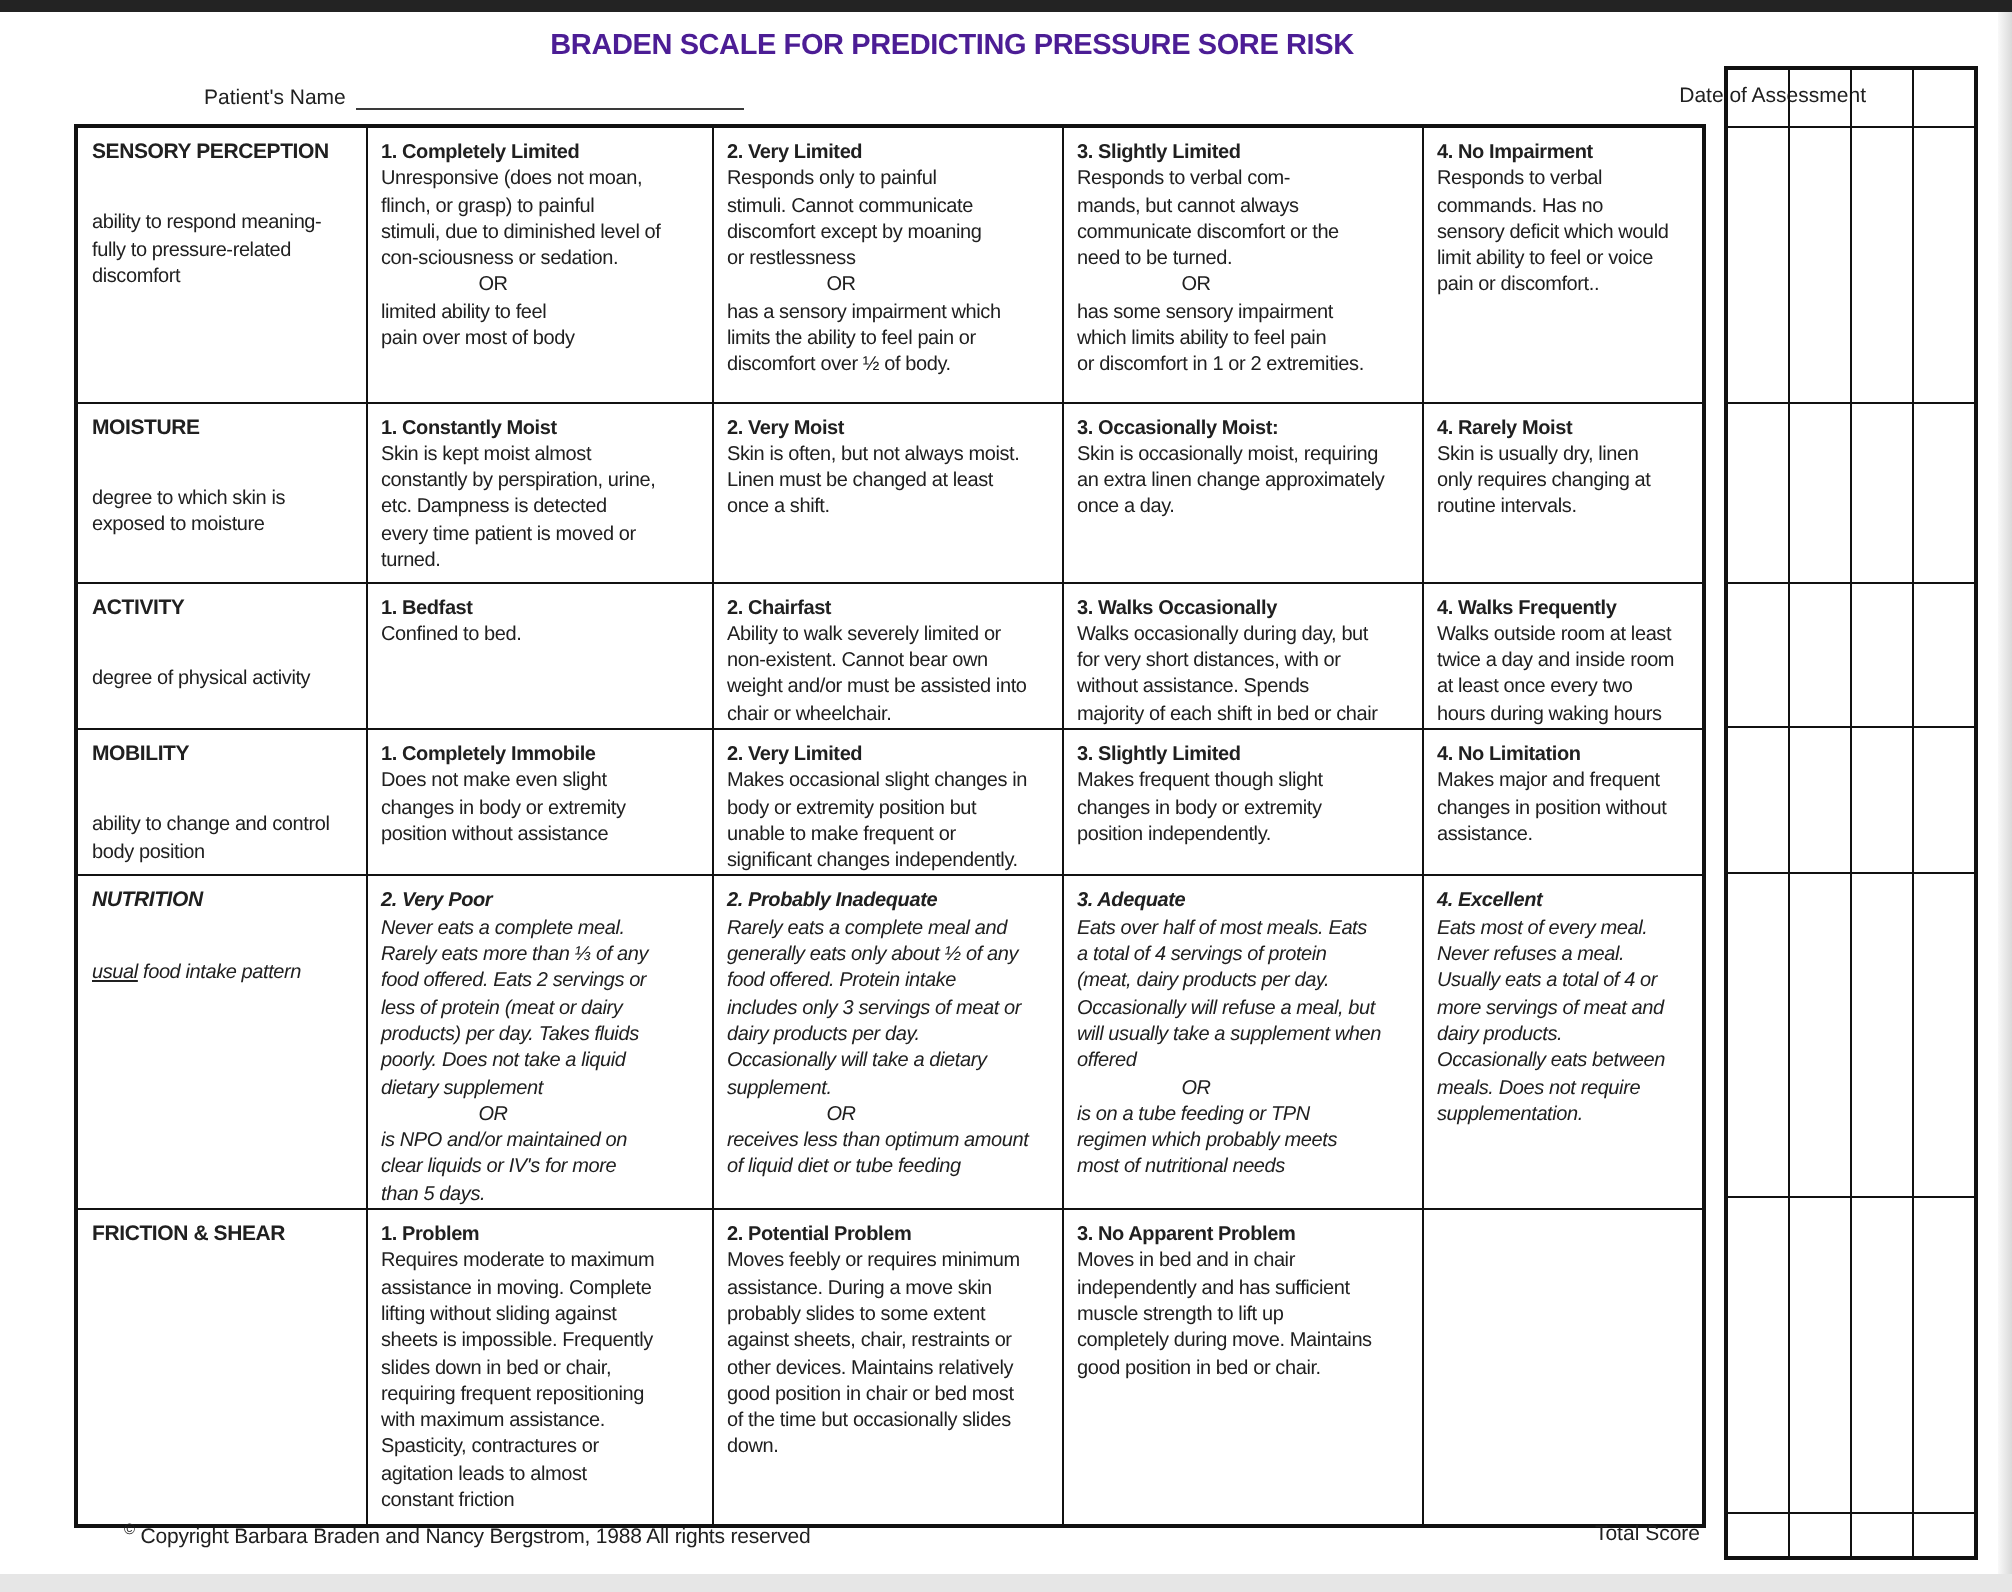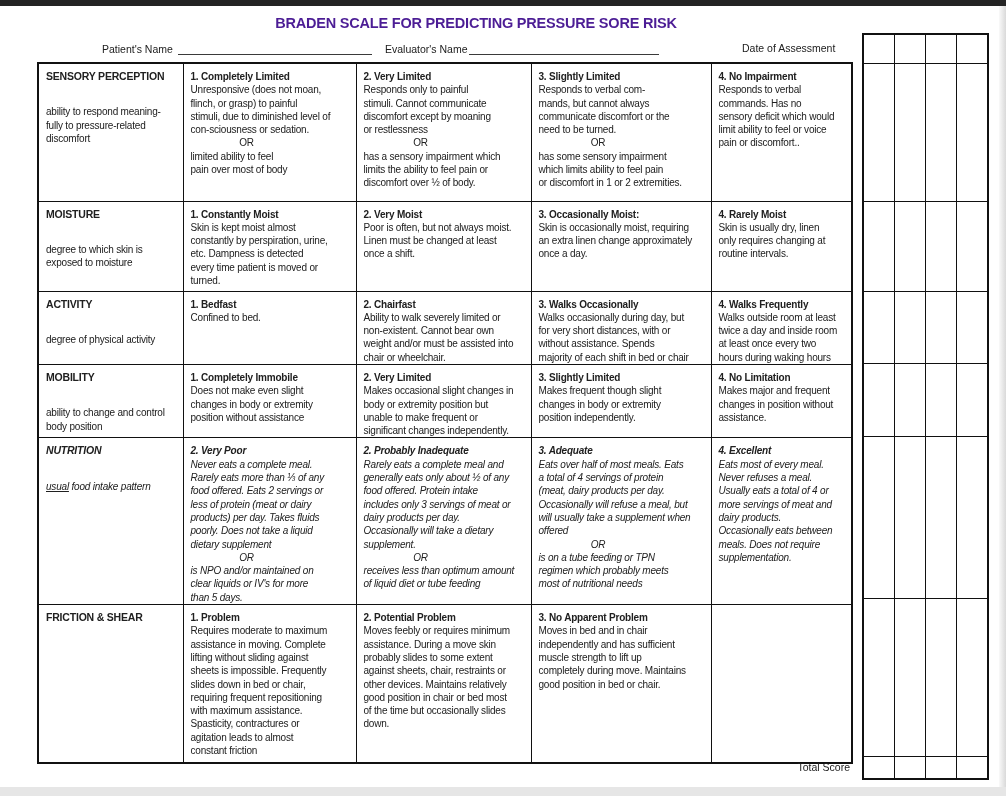--- a/index.html
+++ b/index.html
@@ -18,21 +18,21 @@
                background:linear-gradient(to right, rgba(215,215,215,0.15), #d9d9d9); }
 
   .form-title {
     position:absolute; left:45px; top:15px; width:814px; padding-left:24px;
     text-align:center; font-weight:bold; font-size:14.5px; letter-spacing:-0.2px;
     color:#4c1d95;
   }
   .hdr-field { position:absolute; top:42px; font-size:10.5px; white-space:nowrap;padding-left:40px; }
   .hdr-patient { left:62px; }
   .hdr-evaluator { left:345px; }
-  .hdr-date { left:702px; width:156px; }
+  .hdr-date { left:737px; width:156px; text-align:right; }
   .fill-line { display:inline-block; height:12px; border-bottom:1px solid #3a3a3a; vertical-align:bottom; }
   .line-patient { width:194px; margin-left:5px; }
   .line-evaluator { width:190px; margin-left:1px; }
 
   table.braden { position:absolute; left:37px; top:62px; border-collapse:collapse; table-layout:fixed; }
   table.braden td {
     border:1.5px solid #111; vertical-align:top;
     padding:6px 3px 0 7px; overflow:hidden;
     font-size:10px; line-height:13.3px; letter-spacing:-0.2px;
   }
@@ -55,23 +55,20 @@
 <body>
 
 <div class="sheet">
   <div class="topbar"></div>
 
   <div class="form-title">BRADEN SCALE FOR PREDICTING PRESSURE SORE RISK</div>
 
   <div class="hdr-field hdr-patient">
     <span>Patient's Name</span><span class="fill-line line-patient"></span>
   </div>
-  <div class="hdr-field hdr-evaluator">
-    <span>Evaluator's Name</span><span class="fill-line line-evaluator"></span>
-  </div>
   <div class="hdr-field hdr-date">Date of Assessment</div>
 
   <table class="braden">
     <colgroup>
       <col style="width:145px">
         <col style="width:173px">
         <col style="width:175px">
         <col style="width:180px">
         <col style="width:141px">
     </colgroup>
@@ -133,21 +130,21 @@
           <td>
             <div class="cell-heading">1. Constantly Moist</div>
             <div class="cell-text">Skin is kept moist almost
 constantly by perspiration, urine,
 etc.  Dampness is detected
 every time patient is moved or
 turned.</div>
           </td>
           <td>
             <div class="cell-heading">2.  Very Moist</div>
-            <div class="cell-text">Poor is often, but not always moist.
+            <div class="cell-text">Skin is often, but not always moist.
 Linen must be changed at least
 once a shift.</div>
           </td>
           <td>
             <div class="cell-heading">3.  Occasionally Moist:</div>
             <div class="cell-text">Skin is occasionally moist, requiring
 an extra linen change approximately
 once a day.</div>
           </td>
           <td>
@@ -370,17 +367,18 @@
         </tr>
         <tr style="height: 23px;">
           <td></td>
           <td></td>
           <td></td>
           <td></td>
         </tr>
       </tbody>
   </table>
 
+  <div class="foot-copy"><sup>©</sup><span> Copyright Barbara Braden and Nancy Bergstrom, 1988   All rights reserved</span></div>
   <div class="foot-total">Total Score</div>
 
   <div class="bottombar"></div>
   <div class="rightedge"></div>
 </div>
 
 </body></html>

